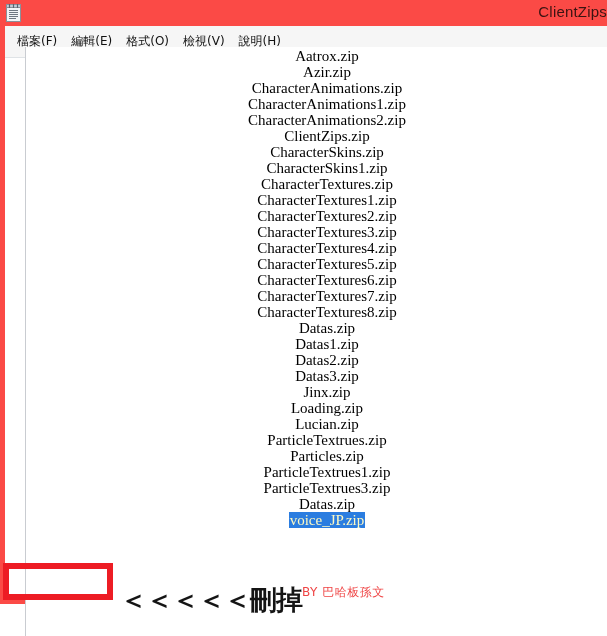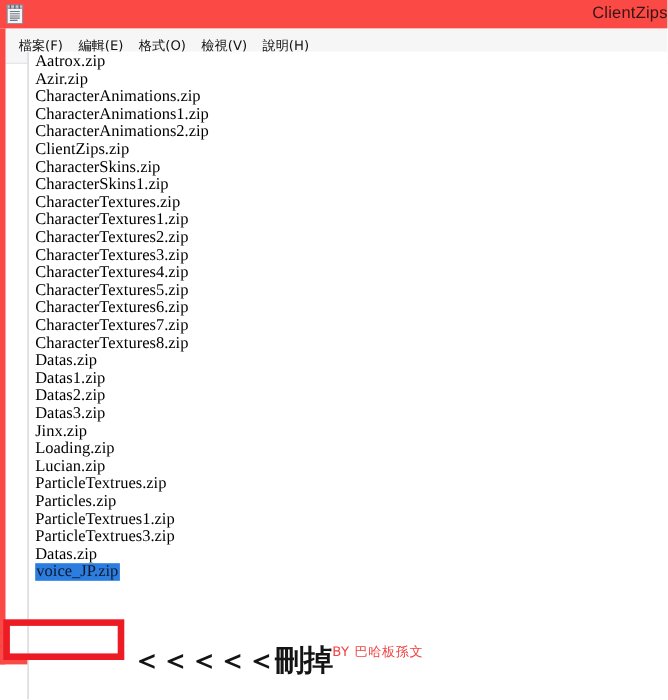--- a/index.html
+++ b/index.html
@@ -9,20 +9,21 @@
   }
   body {
     font-family: "Liberation Sans", sans-serif;
   }
   #app {
     position: relative;
     width: 607px;
     height: 636px;
     overflow: hidden;
     background: #ffffff;
+    text-align: center;
   }
 
   
   .titlebar {
     position: absolute;
     left: 0; top: 0;
     width: 607px;
     height: 26px;
     background: #fb4a46;
     display: flex;
@@ -218,21 +219,21 @@
         <div class="file-line">Datas2.zip</div>
         <div class="file-line">Datas3.zip</div>
         <div class="file-line">Jinx.zip</div>
         <div class="file-line">Loading.zip</div>
         <div class="file-line">Lucian.zip</div>
         <div class="file-line">ParticleTextrues.zip</div>
         <div class="file-line">Particles.zip</div>
         <div class="file-line">ParticleTextrues1.zip</div>
         <div class="file-line">ParticleTextrues3.zip</div>
         <div class="file-line">Datas.zip</div>
-        <div class="file-line"><span class="sel-wrap" style="background: rgb(43, 125, 224); color: #0f172a; font-family: Liberation Serif, serif;">voice_JP.zip</span></div>
+        <div class="file-line"><span class="sel-wrap" style="background: rgb(43, 125, 224); color: #fef9c3; font-family: Liberation Serif, serif;">voice_JP.zip</span></div>
       </div>
   </div>
 
   <div class="annot-box"></div>
   <div class="annot-delete">＜＜＜＜＜刪掉</div>
   <div class="annot-credit">BY 巴哈板孫文</div>
 
 </div>
 
 </body></html>

